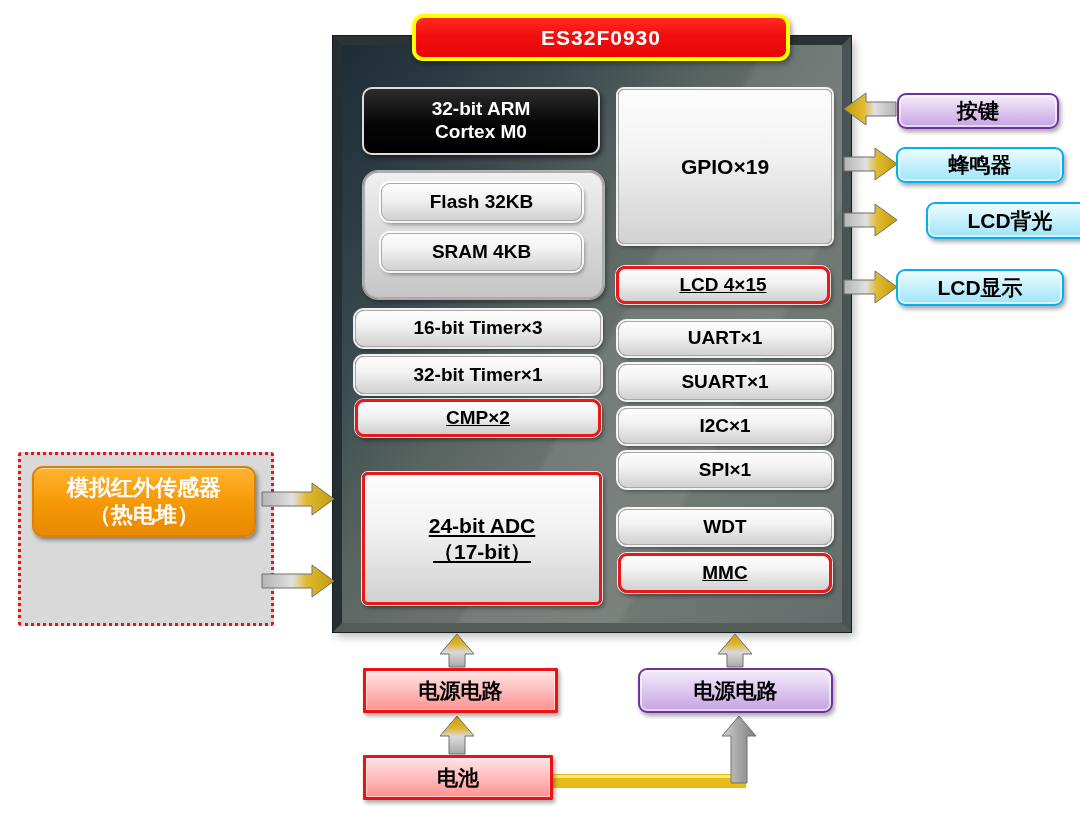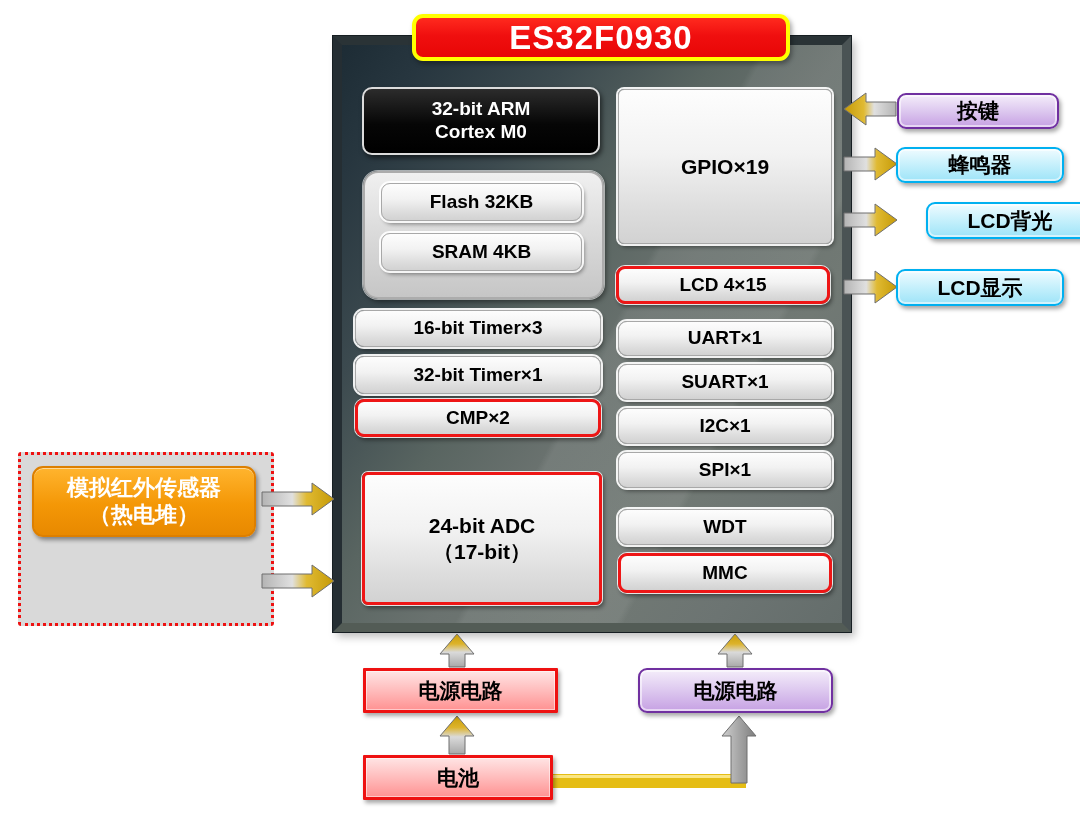--- a/index.html
+++ b/index.html
@@ -26,35 +26,36 @@
   }
   .pill{
     background:linear-gradient(180deg,#fdfdfd 0%,#f2f2f2 42%,#dddddd 78%,#d2d2d2 100%);
     border:1px solid #a8a8a8;border-radius:9px;
     box-shadow:0 0 0 2px rgba(255,255,255,.92), 2px 3px 4px rgba(0,0,0,.45);
     font-size:19px;
   }
   .pill.red{
     border:3px solid #ee1616;
     box-shadow:0 0 0 1px rgba(255,255,255,.85), 2px 3px 4px rgba(0,0,0,.45);
+    text-decoration:underline;
   }
   .biground{border-radius:6px;font-size:21px;}
   .cpu{
     background:linear-gradient(180deg,#2c2c2c 0%,#060606 55%,#000 100%);
     color:#fff;border:2px solid #dcdcdc;border-radius:10px;font-size:19px;
     box-shadow:2px 3px 5px rgba(0,0,0,.55);
   }
   .memgroup{
     background:linear-gradient(180deg,#f0f0f0 0%,#dcdcdc 45%,#c6c6c6 100%);
     border:2px solid #acacac;border-radius:15px;
     box-shadow:0 0 0 1px rgba(255,255,255,.6), 2px 3px 5px rgba(0,0,0,.45);
   }
   .title{
     background:linear-gradient(180deg,#ff2a1e 0%,#f00f0f 45%,#e80606 100%);
-    border:4px solid #ffff00;border-radius:11px;color:#fff;font-size:33px;letter-spacing:1px;
+    border:4px solid #ffff00;border-radius:11px;color:#fff;font-size:21px;letter-spacing:1px;
     box-shadow:2px 3px 5px rgba(0,0,0,.35);z-index:20;
   }
   .purple{
     background:linear-gradient(180deg,#f4edfa 0%,#ddc8ef 50%,#c6a1e3 100%);
     border:2px solid #7030a0;border-radius:9px;font-size:21px;
     box-shadow:inset 0 0 0 2px rgba(255,255,255,.55), 2px 3px 4px rgba(0,0,0,.35);
   }
   .cyan{
     background:linear-gradient(180deg,#effbff 0%,#c9f1fc 45%,#9ee4f8 100%);
     border:2px solid #00b0f0;border-radius:9px;font-size:21px;

